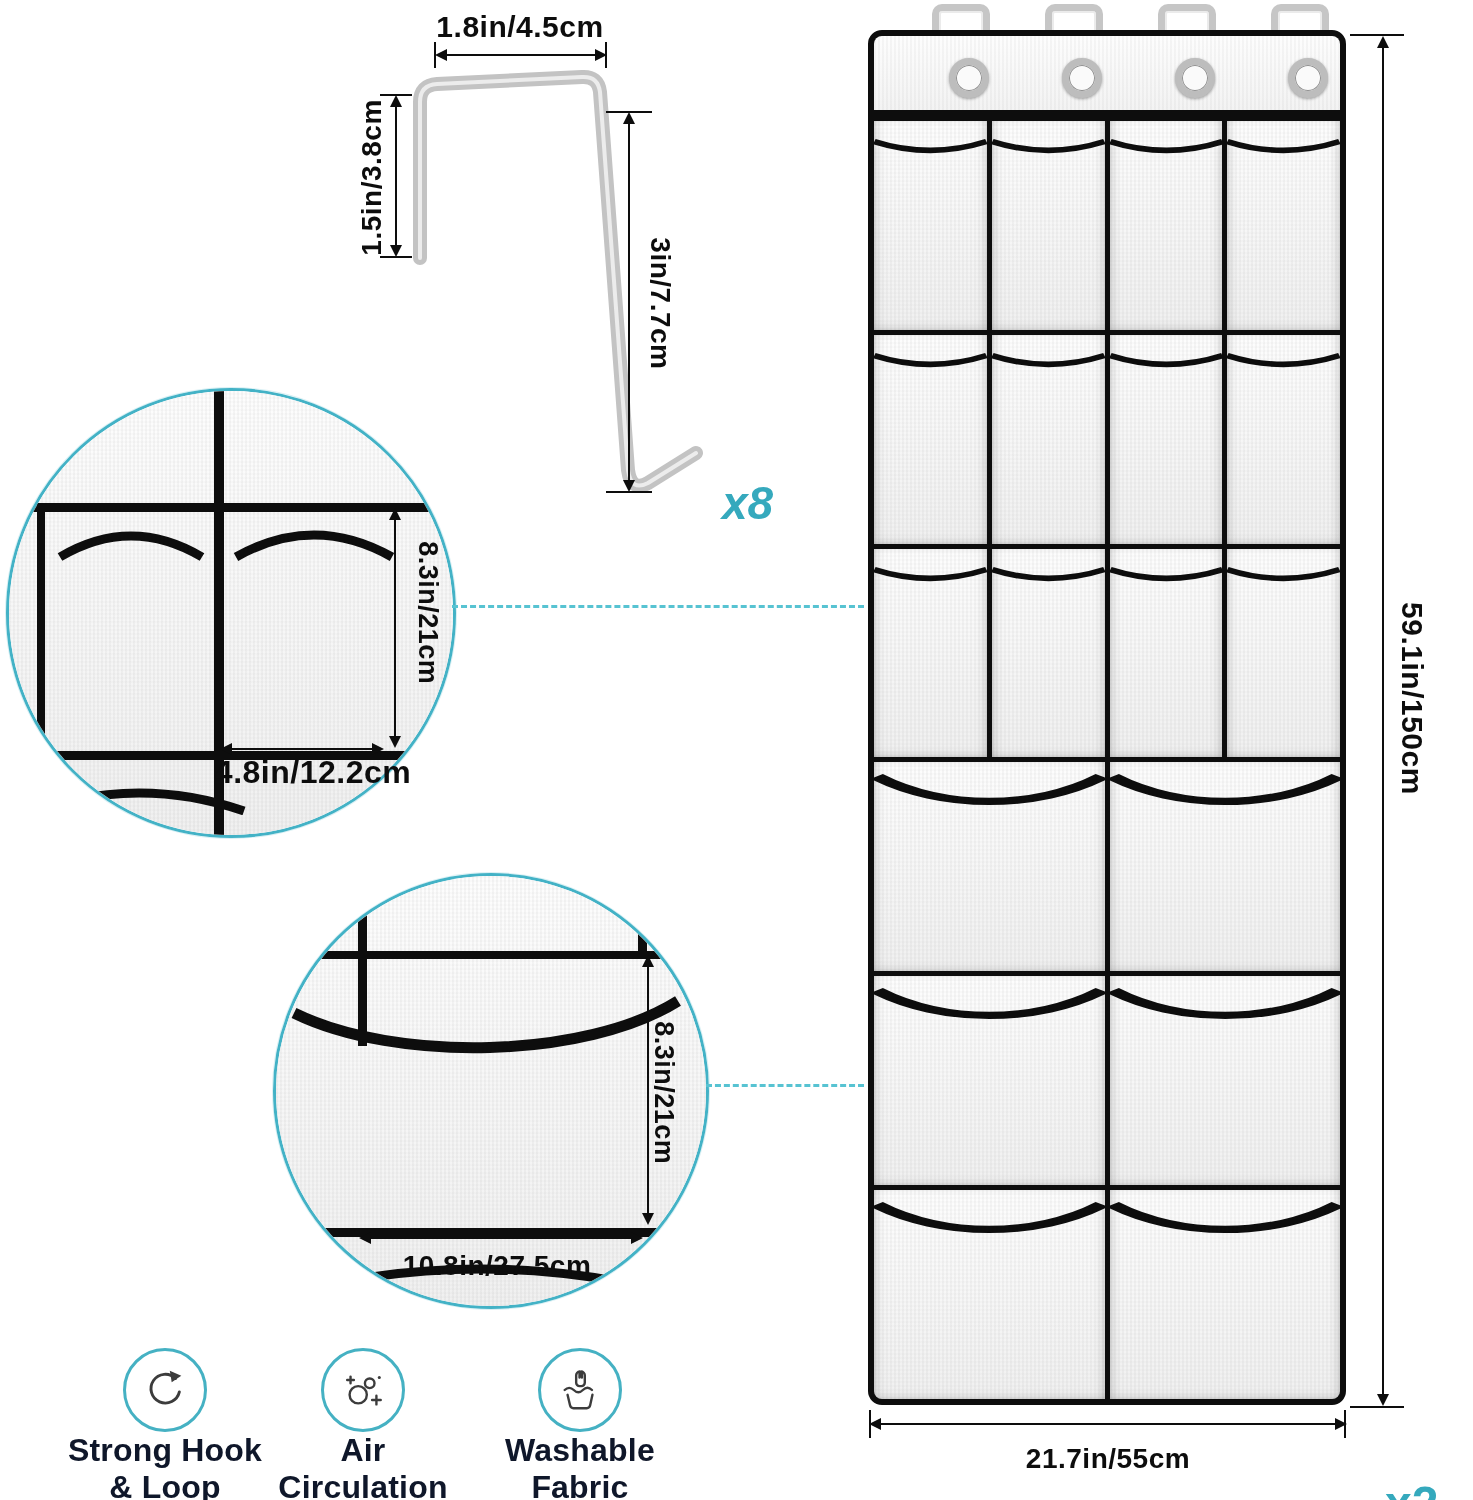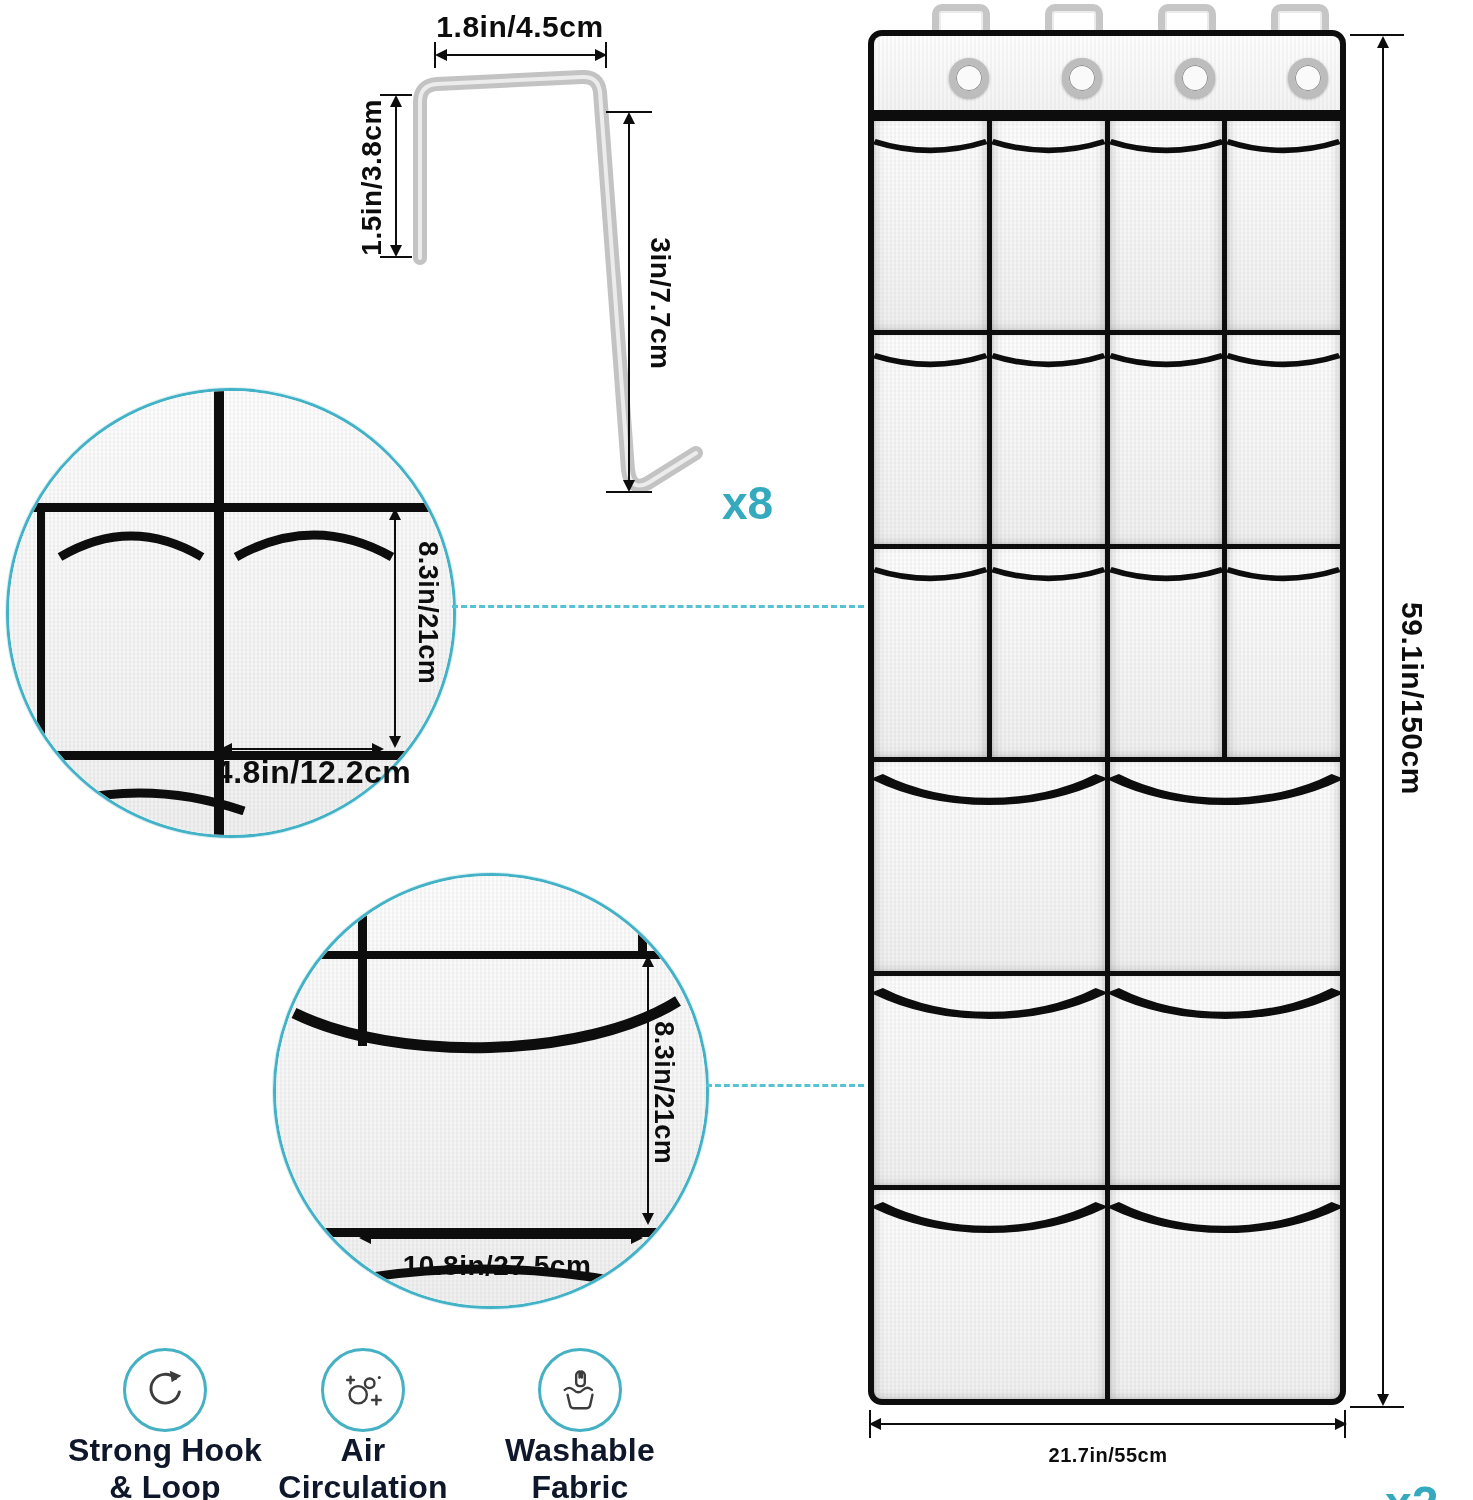--- a/index.html
+++ b/index.html
@@ -92,21 +92,21 @@
 
   <div class="dim dim-v" style="left:623px;top:113px;width:12px;height:378px;">
       <div class="vline"></div>
       <div class="arr up"></div>
       <div class="arr down"></div>
     </div>
   <div class="cap" style="left:606px;top:111px;width:46px;height:2px;"></div>
   <div class="cap" style="left:606px;top:491px;width:46px;height:2px;"></div>
   <div class="dim-label rot90" style="left:585px;top:288px;width:150px;font-size:28px;">3in/7.7cm</div>
 
-  <div class="badge" style="left:722px;top:476px;font-size:46px;">x8</div>
+  <div class="badge" style="left:722px;top:476px;font-size:46px;font-style:italic;">x8</div>
 
   <div class="organizer">
     <div class="door-hooks">
         <div class="door-hook" style="left: 64px;"></div>
         <div class="door-hook" style="left: 177px;"></div>
         <div class="door-hook" style="left: 290px;"></div>
         <div class="door-hook" style="left: 403px;"></div>
       </div>
     <div class="org-body">
       <div class="org-header">
@@ -231,21 +231,21 @@
   <div class="cap" style="left:1350px;top:1406px;width:54px;height:2px;"></div>
   <div class="dim-label rot90" style="left:1302px;top:682px;width:220px;">59.1in/150cm</div>
 
   <div class="dim dim-h" style="left:870px;top:1418px;width:476px;height:12px;">
       <div class="hline"></div>
       <div class="arr aleft"></div>
       <div class="arr aright"></div>
     </div>
   <div class="cap" style="left:869px;top:1410px;width:2px;height:28px;"></div>
   <div class="cap" style="left:1344px;top:1410px;width:2px;height:28px;"></div>
-  <div class="dim-label" style="left:958px;top:1444px;width:300px;font-size:20px;">21.7in/55cm</div>
+  <div class="dim-label" style="left:958px;top:1444px;width:300px;font-size:28px;">21.7in/55cm</div>
 
   <div class="badge" style="left:1385px;top:1476px;font-size:48px;">x2</div>
 
   <div class="detail-circle" style="left:6px;top:388px;width:444px;height:444px;">
     <div class="circle-inner mesh">
       <div class="bar" style="left:0;right:0;top:112px;height:9px;"></div>
       <div class="bar" style="left:205px;top:0;width:10px;height:444px;"></div>
       <div class="bar" style="left:28px;top:112px;width:8px;height:255px;"></div>
       <svg class="loop" style="left:46px;top:120px;width:152px;height:50px;" viewBox="0 0 152 50" preserveAspectRatio="none">
         <path d="M5,46 Q76,4 147,46" fill="none" stroke="#0d0d0d" stroke-width="9"></path>

